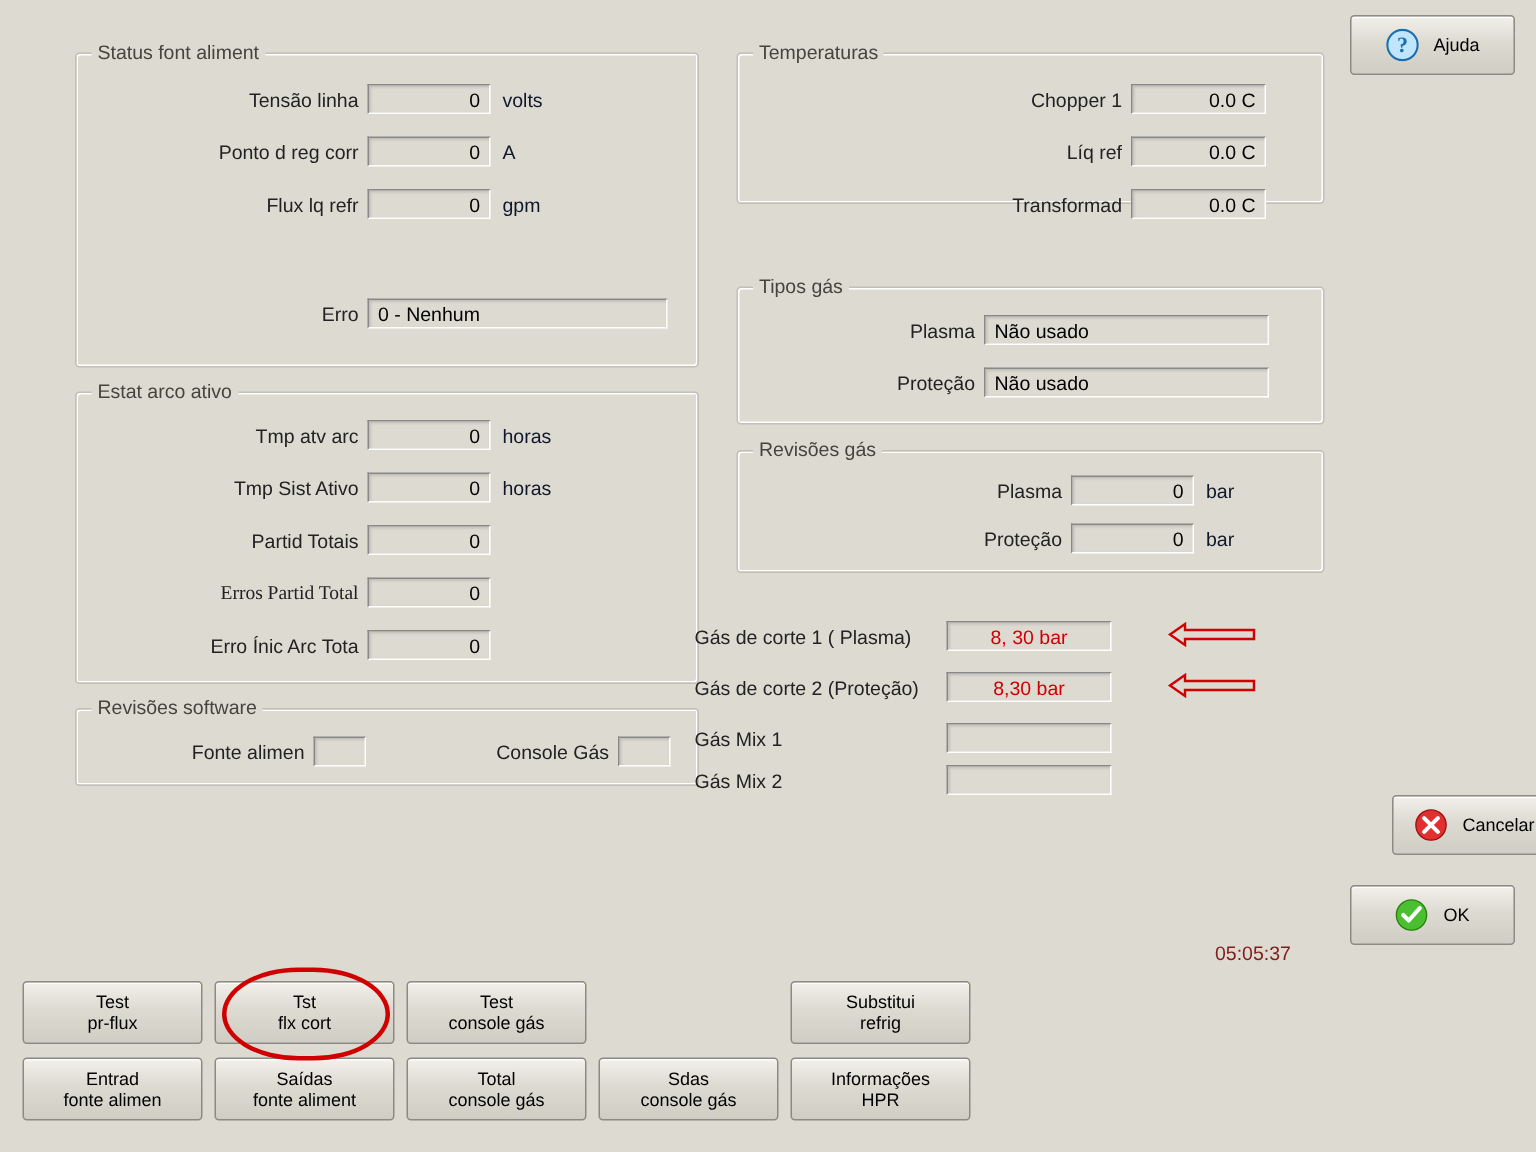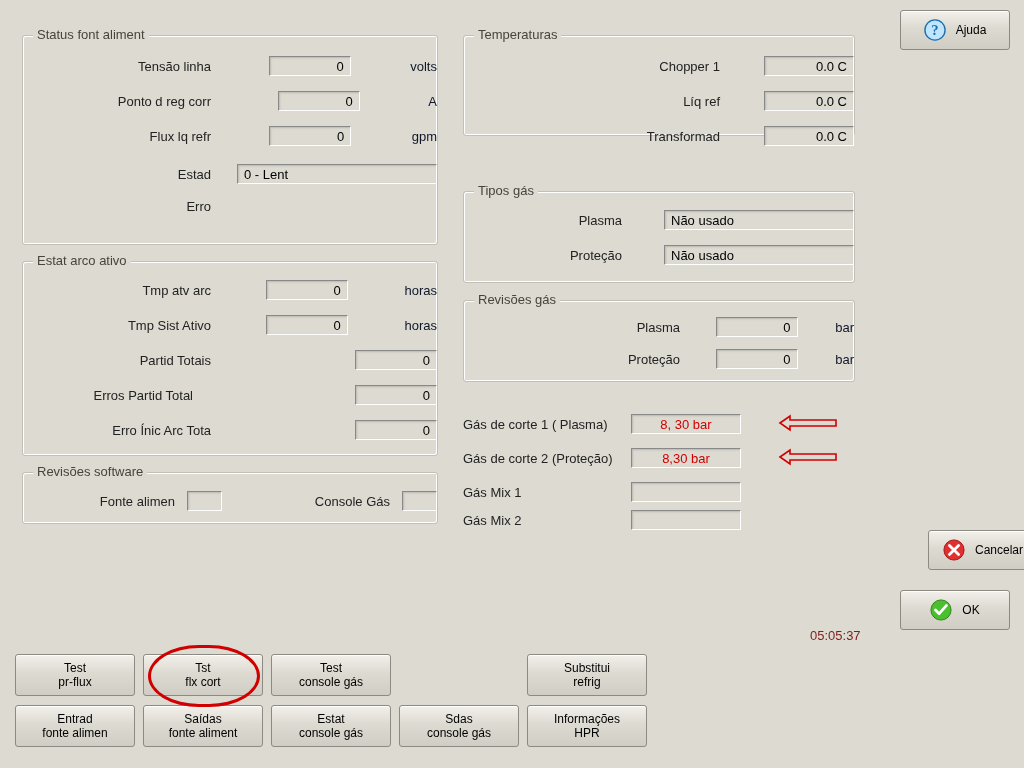--- a/index.html
+++ b/index.html
@@ -13,35 +13,35 @@
     font-size: 13px;
     color: #000;
     position: relative;
     overflow: hidden;
   }
   .groupbox {
     position: absolute;
     border: 1px solid #c0bfb8;
     box-shadow: inset 1px 1px 0 #fff, inset -1px -1px 0 #fff;
     border-radius: 3px;
+    margin-left: 28px;
   }
   .gb-title {
     position: absolute;
     top: -9px;
     left: 10px;
     background: #dcdad1;
     padding: 0 4px;
     font-size: 13px;
     color: #46443c;
   }
   .row {
     position: absolute;
     display: flex;
     align-items: center;
-    justify-content: space-between;
   }
   .lbl {
     text-align: right;
     color: #222;
     padding-right: 6px;
   }
   .field {
     height: 20px;
     background: #dcdad1;
     border-top: 1px solid #888;
@@ -123,26 +123,23 @@
   <div class="row" style="left:0; top:55px; width:100%;">
     <div class="lbl" style="width:194px;">Ponto d reg corr</div>
     <div class="field" style="width:82px;">0</div>
     <div class="unit">A</div>
   </div>
   <div class="row" style="left:0; top:90px; width:100%;">
     <div class="lbl" style="width:194px;">Flux lq refr</div>
     <div class="field" style="width:82px;">0</div>
     <div class="unit">gpm</div>
   </div>
-  <div class="row" style="left:0; top:128px; width:100%;">
-    <div class="lbl" style="width:194px;">Estad</div>
-    <div class="field left" style="width:200px;">0 - Lent</div>
-  </div>
   <div class="row" style="left:0; top:163px; width:100%;">
     <div class="lbl" style="width:194px;padding-left:16px;">Erro</div>
+    <div class="field left" style="width:200px;">0 - Nenhum</div>
   </div>
 </div>
 
 <div class="groupbox" style="left:22px; top:261px; width:416px; height:195px;">
   <div class="gb-title">Estat arco ativo</div>
 
   <div class="row" style="left:0; top:18px; width:100%;">
     <div class="lbl" style="width:194px;">Tmp atv arc</div>
     <div class="field" style="width:82px;">0</div>
     <div class="unit">horas</div>
@@ -150,21 +147,21 @@
   <div class="row" style="left:0; top:53px; width:100%;">
     <div class="lbl" style="width:194px;">Tmp Sist Ativo</div>
     <div class="field" style="width:82px;">0</div>
     <div class="unit">horas</div>
   </div>
   <div class="row" style="left:0; top:88px; width:100%;">
     <div class="lbl" style="width:194px;">Partid Totais</div>
     <div class="field" style="width:82px;">0</div>
   </div>
   <div class="row" style="left:0; top:123px; width:100%;">
-    <div class="lbl" style="width:176px;">Erros Partid Total</div>
+    <div class="lbl" style="width:194px;font-family:Liberation Serif, serif;">Erros Partid Total</div>
     <div class="field" style="width:82px;">0</div>
   </div>
   <div class="row" style="left:0; top:158px; width:100%;">
     <div class="lbl" style="width:194px;">Erro Ínic Arc Tota</div>
     <div class="field" style="width:82px;">0</div>
   </div>
 </div>
 
 <div class="groupbox" style="left:22px; top:472px; width:416px; height:52px;">
   <div class="gb-title">Revisões software</div>
@@ -290,21 +287,21 @@
 
 <div class="btn" style="left:15px;  top:705px; width:120px; height:42px;">
   <span>Entrad</span>
   <span>fonte alimen</span>
 </div>
 <div class="btn" style="left:143px; top:705px; width:120px; height:42px;">
   <span>Saídas</span>
   <span>fonte aliment</span>
 </div>
 <div class="btn" style="left:271px; top:705px; width:120px; height:42px;">
-  <span>Estat</span>
+  <span>Total</span>
   <span>console gás</span>
 </div>
 <div class="btn" style="left:399px; top:705px; width:120px; height:42px;">
   <span>Sdas</span>
   <span>console gás</span>
 </div>
 <div class="btn" style="left:527px; top:705px; width:120px; height:42px;">
   <span>Informações</span>
   <span>HPR</span>
 </div>

